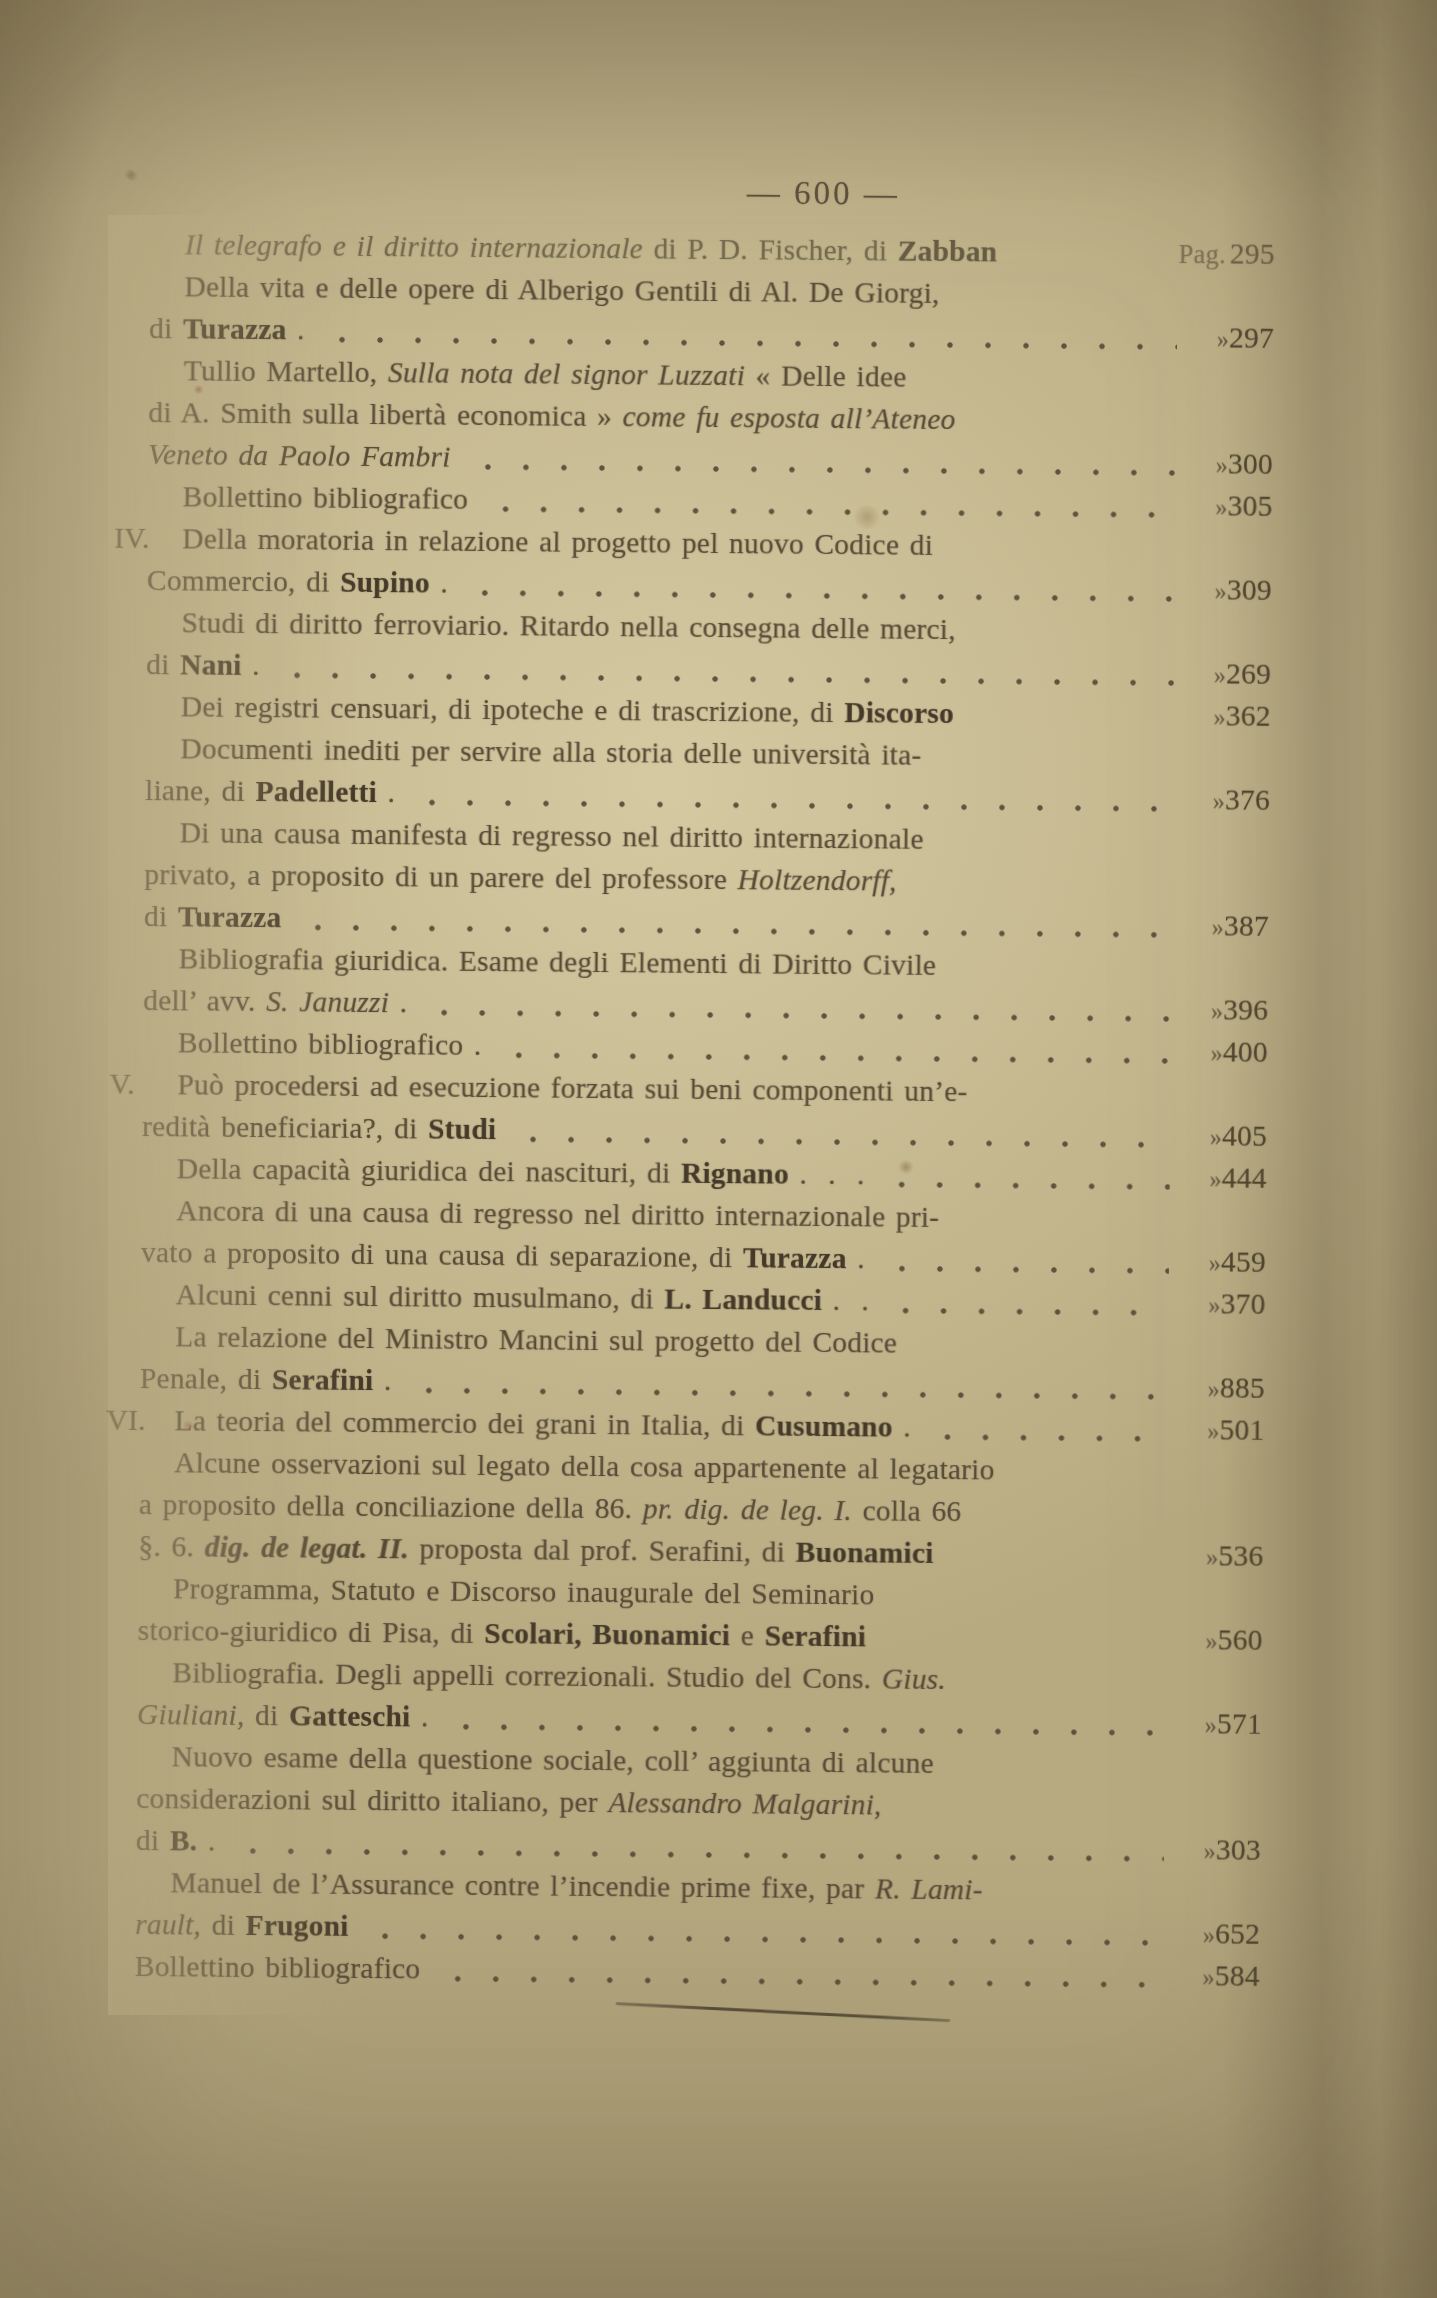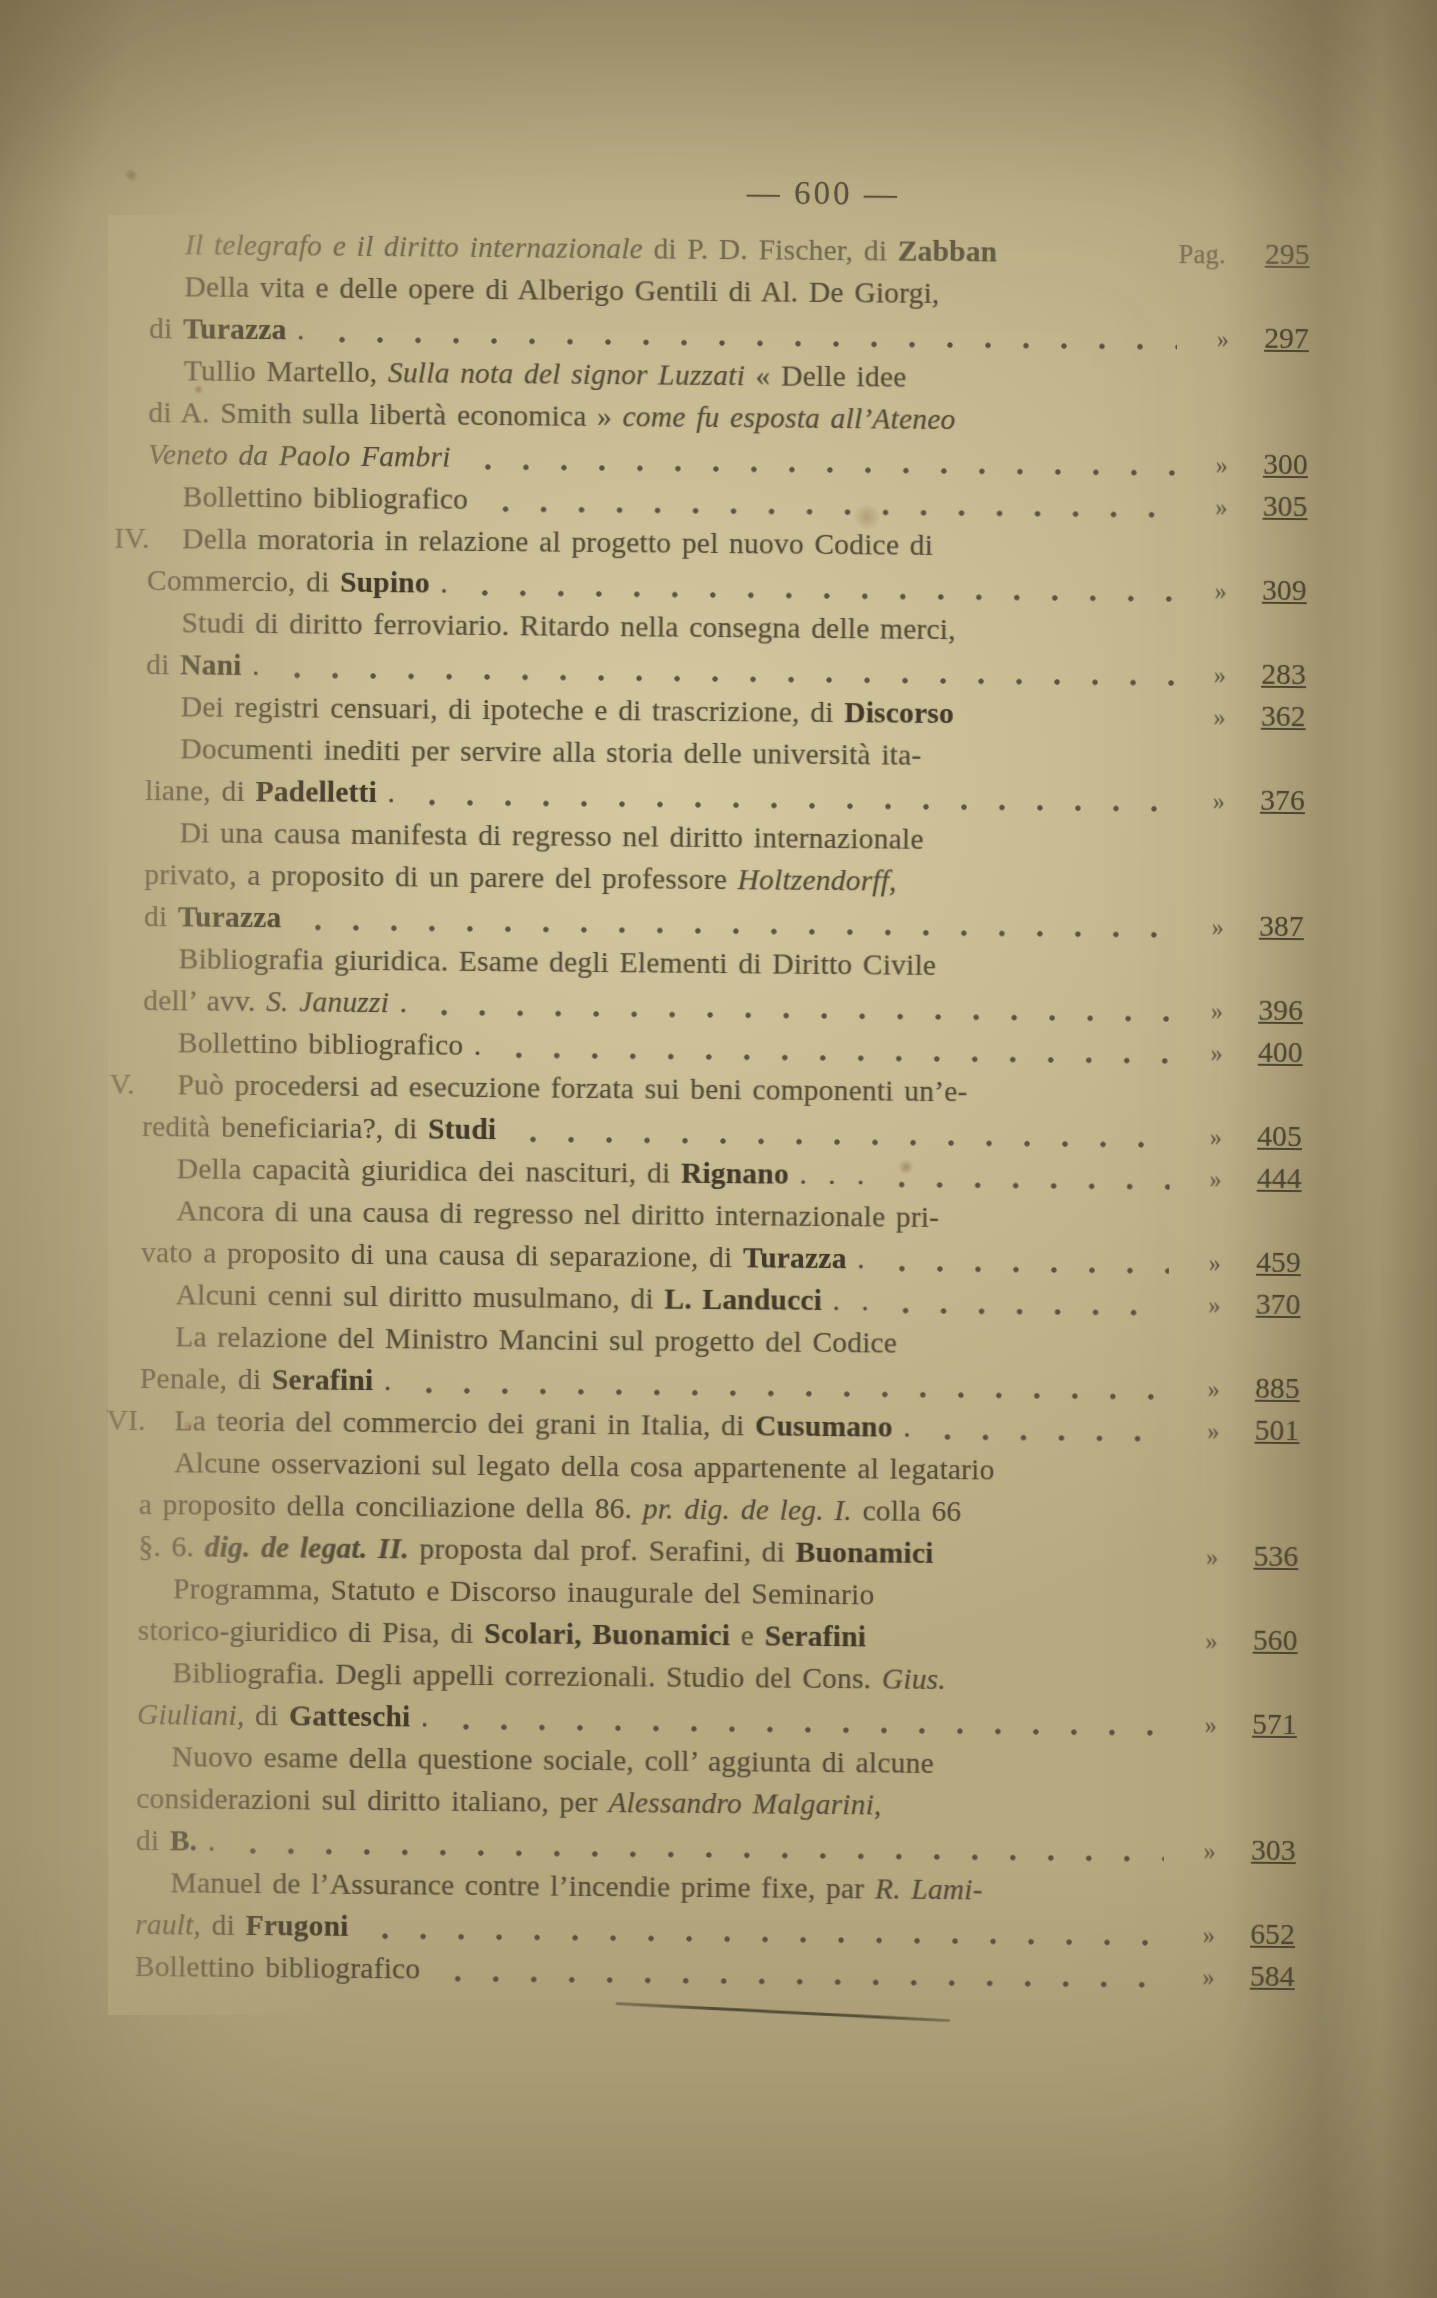--- a/index.html
+++ b/index.html
@@ -40,21 +40,21 @@
   .i{font-style:italic;}
   .bi{font-style:italic;font-weight:bold;}
   .leader{
     flex:1 1 auto;height:42px;margin:0 8px 0 14px;align-self:flex-end;
     background-image:radial-gradient(circle, rgba(84,72,53,0.9) 2.3px, rgba(84,72,53,0) 3.1px);
     background-size:38px 12px;background-repeat:repeat-x;background-position:4px 25px;
   }
   .leader.nodots{background:none;}
   .mark{flex:0 0 44px;text-align:right;font-size:.82em;opacity:.85;}
   .mark.pagmark{flex:0 0 auto;font-size:.9em;padding-right:4px;}
-  .page{flex:0 0 80px;text-align:right;color:#50452f;text-decoration:underline;}
+  .page{flex:0 0 80px;color:#50452f;}
   .end-rule{
     position:absolute;left:483px;top:1786px;width:335px;height:3px;
     background:linear-gradient(to right, rgba(88,76,56,.55), rgba(70,60,42,.85) 30%, rgba(70,60,42,.8) 80%, rgba(88,76,56,.5));
     transform:rotate(2.4deg);border-radius:2px;
   }
   .haze{
     position:absolute;left:108px;top:215px;width:250px;height:1800px;
     background:linear-gradient(to right, rgba(187,174,133,0.5), rgba(187,174,133,0));
     pointer-events:none;z-index:5;
   }
@@ -75,21 +75,21 @@
         <div class="line l-first dim"><span class="txt"><span class="i">Il telegrafo e il diritto internazionale</span><span>&nbsp;di P. D. Fischer, di </span><span class="b">Zabban</span></span><span class="leader nodots"></span><span class="mark pagmark">Pag.</span><span class="page">295</span></div>
         <div class="line l-first"><span class="txt"><span>Della vita e delle opere di Alberigo Gentili di Al. De Giorgi,</span></span></div>
         <div class="line l-cont"><span class="txt"><span>di </span><span class="b">Turazza</span><span> .</span></span><span class="leader"></span><span class="mark">»</span><span class="page">297</span></div>
         <div class="line l-first"><span class="txt"><span>Tullio Martello, </span><span class="i">Sulla nota del signor Luzzati</span><span> « Delle idee</span></span></div>
         <div class="line l-cont"><span class="txt"><span>di A. Smith sulla libertà economica » </span><span class="i">come fu esposta all’Ateneo</span></span></div>
         <div class="line l-cont"><span class="txt"><span class="i">Veneto da Paolo Fambri</span></span><span class="leader"></span><span class="mark">»</span><span class="page">300</span></div>
         <div class="line l-first"><span class="txt"><span>Bollettino bibliografico</span></span><span class="leader"></span><span class="mark">»</span><span class="page">305</span></div>
         <div class="line l-first"><span class="num">IV.</span><span class="txt"><span>Della moratoria in relazione al progetto pel nuovo Codice di</span></span></div>
         <div class="line l-cont"><span class="txt"><span>Commercio, di </span><span class="b">Supino</span><span> .</span></span><span class="leader"></span><span class="mark">»</span><span class="page">309</span></div>
         <div class="line l-first"><span class="txt"><span>Studi di diritto ferroviario. Ritardo nella consegna delle merci,</span></span></div>
-        <div class="line l-cont"><span class="txt"><span>di </span><span class="b">Nani</span><span> .</span></span><span class="leader"></span><span class="mark">»</span><span class="page">283</span></div>
+        <div class="line l-cont"><span class="txt"><span>di </span><span class="b">Nani</span><span> .</span></span><span class="leader"></span><span class="mark">»</span><span class="page">269</span></div>
         <div class="line l-first"><span class="txt"><span>Dei registri censuari, di ipoteche e di trascrizione, di </span><span class="b">Discorso</span></span><span class="leader nodots"></span><span class="mark">»</span><span class="page">362</span></div>
         <div class="line l-first"><span class="txt"><span>Documenti inediti per servire alla storia delle università ita-</span></span></div>
         <div class="line l-cont"><span class="txt"><span>liane, di </span><span class="b">Padelletti</span><span> .</span></span><span class="leader"></span><span class="mark">»</span><span class="page">376</span></div>
         <div class="line l-first"><span class="txt"><span>Di una causa manifesta di regresso nel diritto internazionale</span></span></div>
         <div class="line l-cont"><span class="txt"><span>privato, a proposito di un parere del professore </span><span class="i">Holtzendorff,</span></span></div>
         <div class="line l-cont"><span class="txt"><span>di </span><span class="b">Turazza</span></span><span class="leader"></span><span class="mark">»</span><span class="page">387</span></div>
         <div class="line l-first"><span class="txt"><span>Bibliografia giuridica. Esame degli Elementi di Diritto Civile</span></span></div>
         <div class="line l-cont"><span class="txt"><span>dell’ avv. </span><span class="i">S. Januzzi</span><span> .</span></span><span class="leader"></span><span class="mark">»</span><span class="page">396</span></div>
         <div class="line l-first"><span class="txt"><span>Bollettino bibliografico .</span></span><span class="leader"></span><span class="mark">»</span><span class="page">400</span></div>
         <div class="line l-first"><span class="num">V.</span><span class="txt"><span>Può procedersi ad esecuzione forzata sui beni componenti un’e-</span></span></div>

